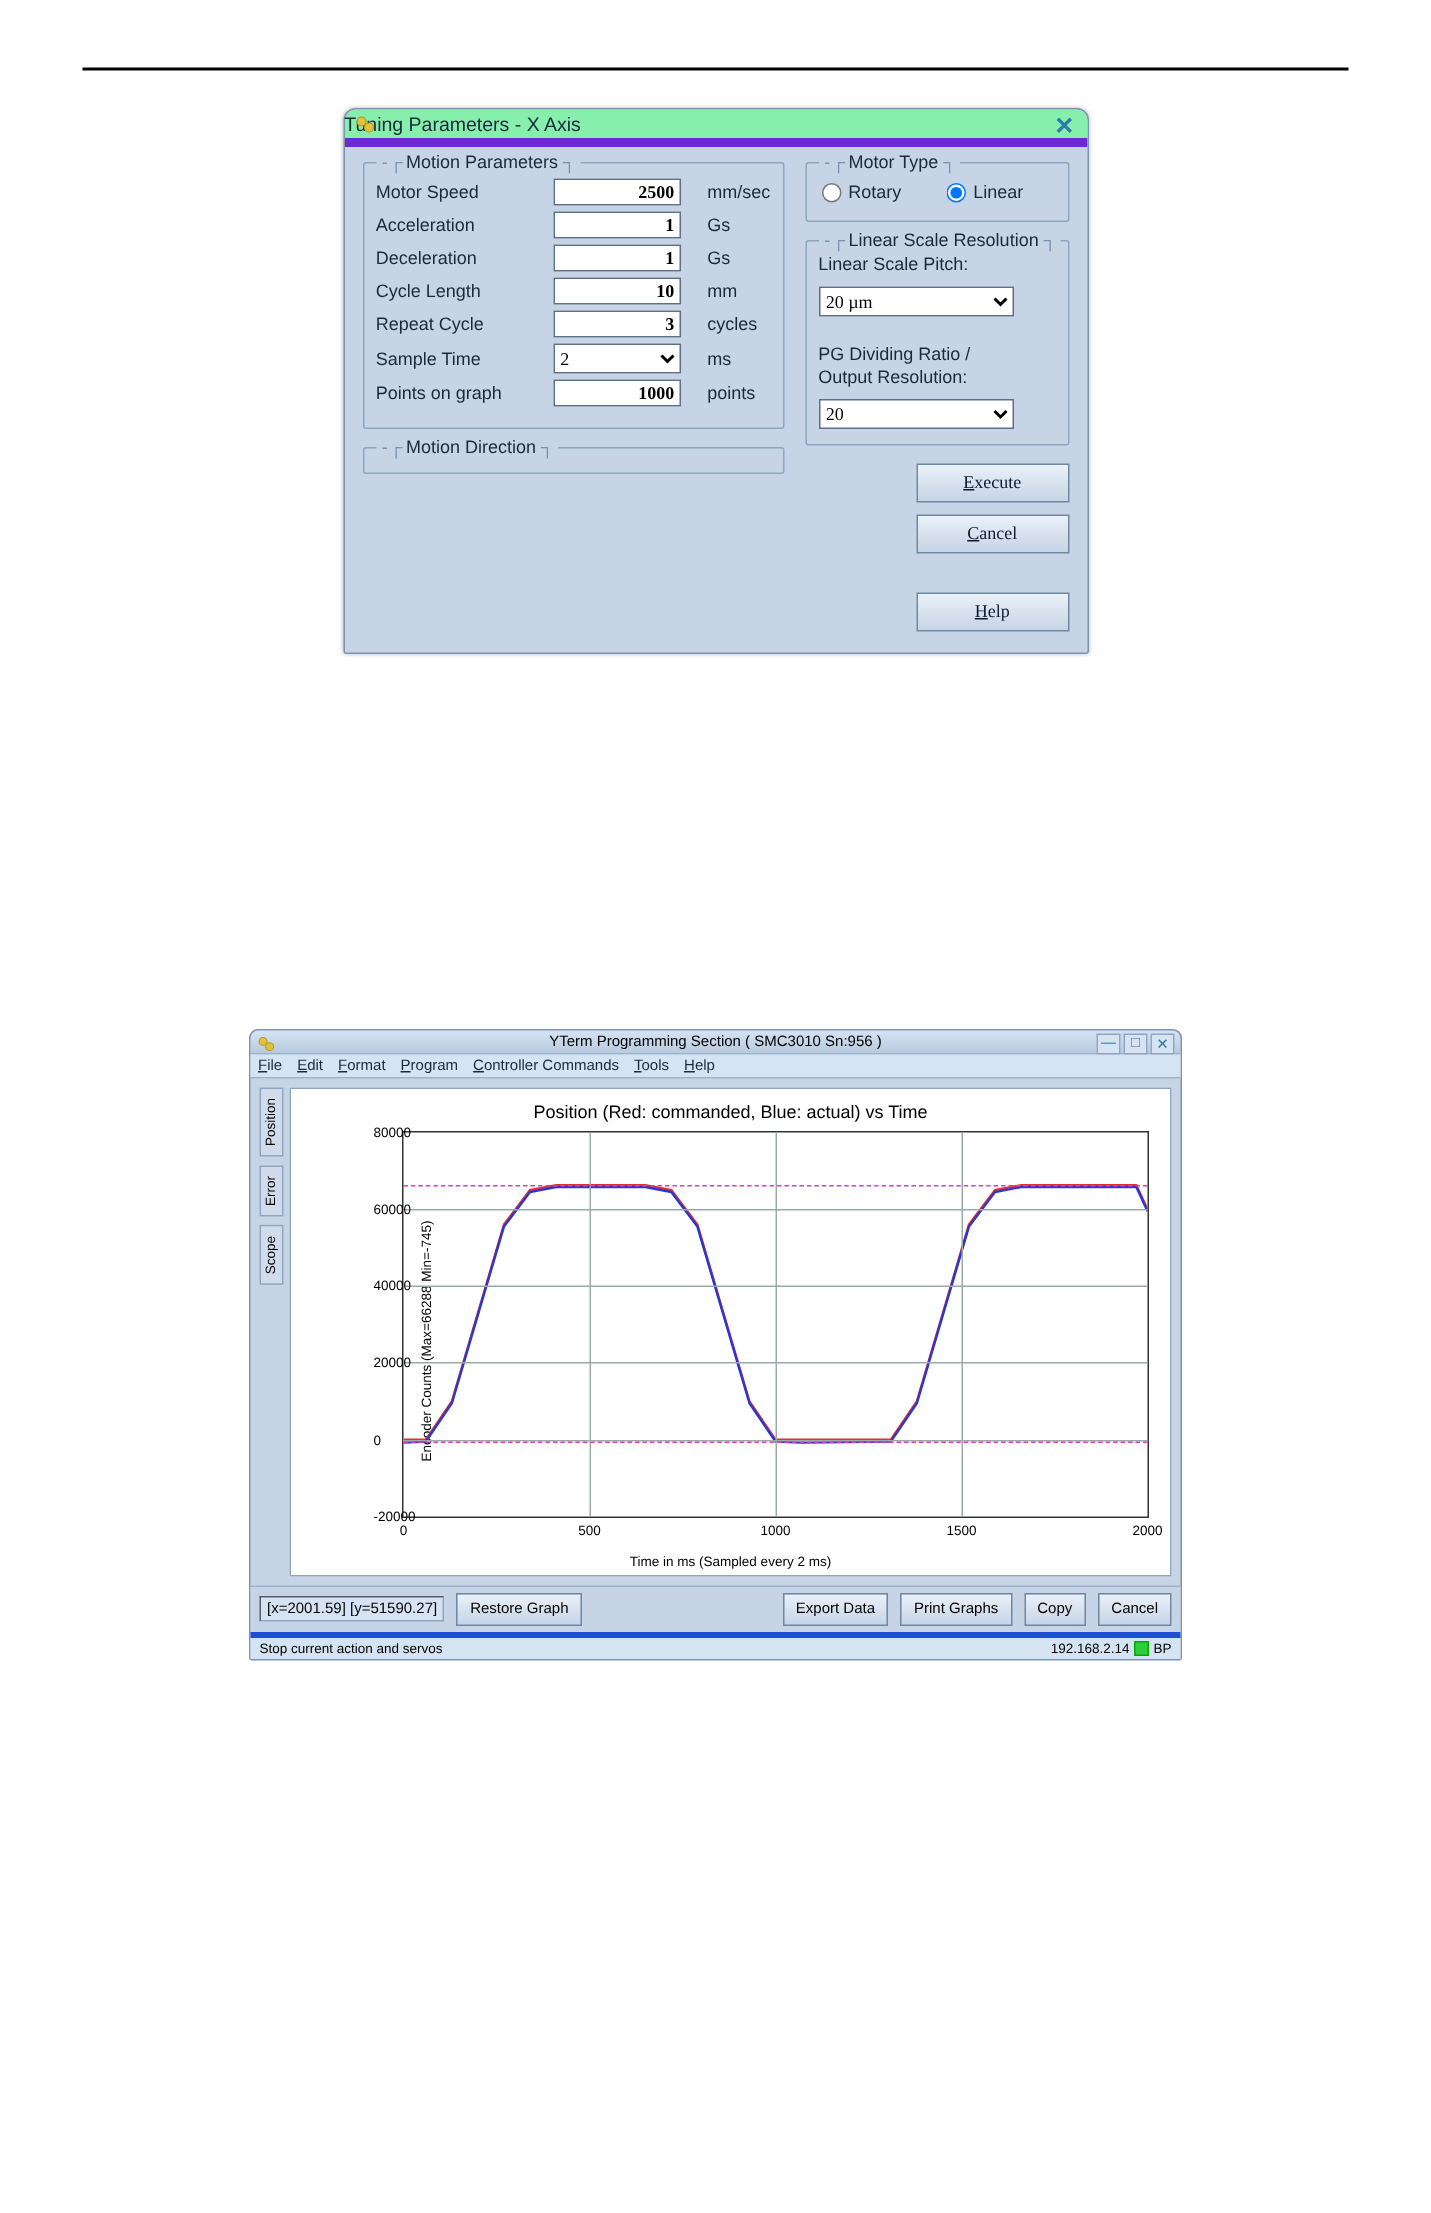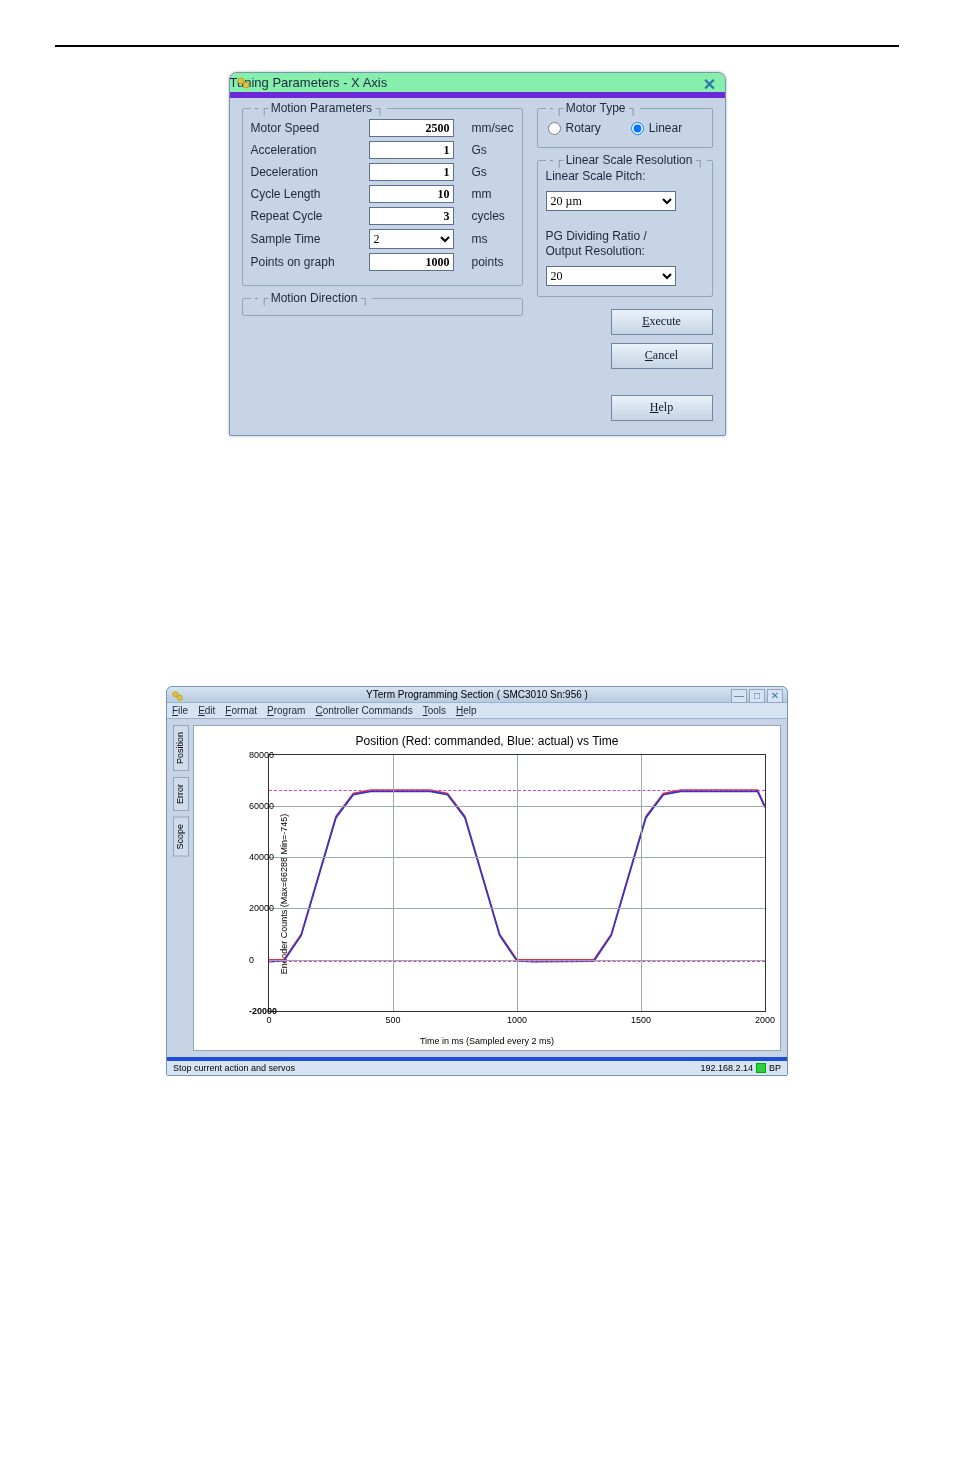--- a/index.html
+++ b/index.html
@@ -203,21 +203,21 @@
         </div>
     <div class="plotframe">
       <div class="plot-title">Position (Red: commanded, Blue: actual) vs Time</div>
       <div class="plotarea">
         <div class="ylabel">Encoder Counts (Max=66288 Min=-745)</div>
         <div class="grid" id="grid">
           <svg class="curve" id="curve" viewBox="0 0 100 100" preserveAspectRatio="none">
                 <path d="M 0.00 80.00 L 3.00 80.00 L 6.50 70.00 L 10.00 47.00 L 13.50 24.00 L 17.00 15.00 L 20.50 13.71 L 32.50 13.71 L 36.00 15.00 L 39.50 24.00 L 43.00 47.00 L 46.50 70.00 L 50.00 80.00 L 53.50 80.00 L 65.50 80.00 L 69.00 70.00 L 72.50 47.00 L 76.00 24.00 L 79.50 15.00 L 83.00 13.71 L 86.50 13.71 L 98.50 13.71 L 100.00 20.00" fill="none" stroke="#e03030" stroke-width="1.6" vector-effect="non-scaling-stroke"></path>
                 <path d="M 0.00 80.75 L 3.00 80.50 L 6.50 70.50 L 10.00 47.50 L 13.50 24.50 L 17.00 15.50 L 20.50 14.20 L 32.50 14.20 L 36.00 15.50 L 39.50 24.50 L 43.00 47.50 L 46.50 70.50 L 50.00 80.50 L 53.50 80.75 L 65.50 80.50 L 69.00 70.50 L 72.50 47.50 L 76.00 24.50 L 79.50 15.50 L 83.00 14.20 L 86.50 14.20 L 98.50 14.20 L 100.00 20.50" fill="none" stroke="#2838d0" stroke-width="1.6" vector-effect="non-scaling-stroke"></path>
               </svg>
-        <div class="ytick" style="top: 100%; font-weight: bold;">-20000</div>
+        <div class="ytick" style="top: 100%;">-20000</div>
               <div class="hline" style="top: 80%;"></div>
               <div class="ytick" style="top: 80%;">0</div>
               <div class="hline" style="top: 60%;"></div>
               <div class="ytick" style="top: 60%;">20000</div>
               <div class="hline" style="top: 40%;"></div>
               <div class="ytick" style="top: 40%;">40000</div>
               <div class="hline" style="top: 20%;"></div>
               <div class="ytick" style="top: 20%;">60000</div>
               <div class="ytick" style="top: 0%;">80000</div>
               <div class="xtick" style="left: 0%;">0</div>
@@ -228,19 +228,34 @@
               <div class="vline" style="left: 75%;"></div>
               <div class="xtick" style="left: 75%;">1500</div>
               <div class="xtick" style="left: 100%; margin-top: 15px;">2000</div>
               <div class="dashed-h" style="top: 13.712%; border-color: rgb(214, 63, 191);"></div>
               <div class="dashed-h" style="top: 80.745%; border-color: rgb(214, 63, 191);"></div>
             </div>
       </div>
       <div class="xlabel">Time in ms (Sampled every 2 ms)</div>
     </div>
   </div>
+  <div class="btnbar">
+    <span class="coord">[x=2001.59] [y=51590.27]</span>
+    <span class="smallbtn">
+          <span class="u">R</span>
+          <span id="restore-rest">estore Graph</span>
+        </span>
+    <span class="spacer"></span>
+    <span class="smallbtn">Export Data</span>
+    <span class="smallbtn">Print Graphs</span>
+    <span class="smallbtn">Copy</span>
+    <span class="smallbtn">
+          <span class="u">C</span>
+          <span id="ccancel-rest">ancel</span>
+        </span>
+  </div>
   <div class="statusbar">
     <span>Stop current action and servos</span>
     <span><span>192.168.2.14</span><span class="dot"></span><span>BP</span></span>
   </div>
 </div>
 
 </div>
 
 </body></html>

